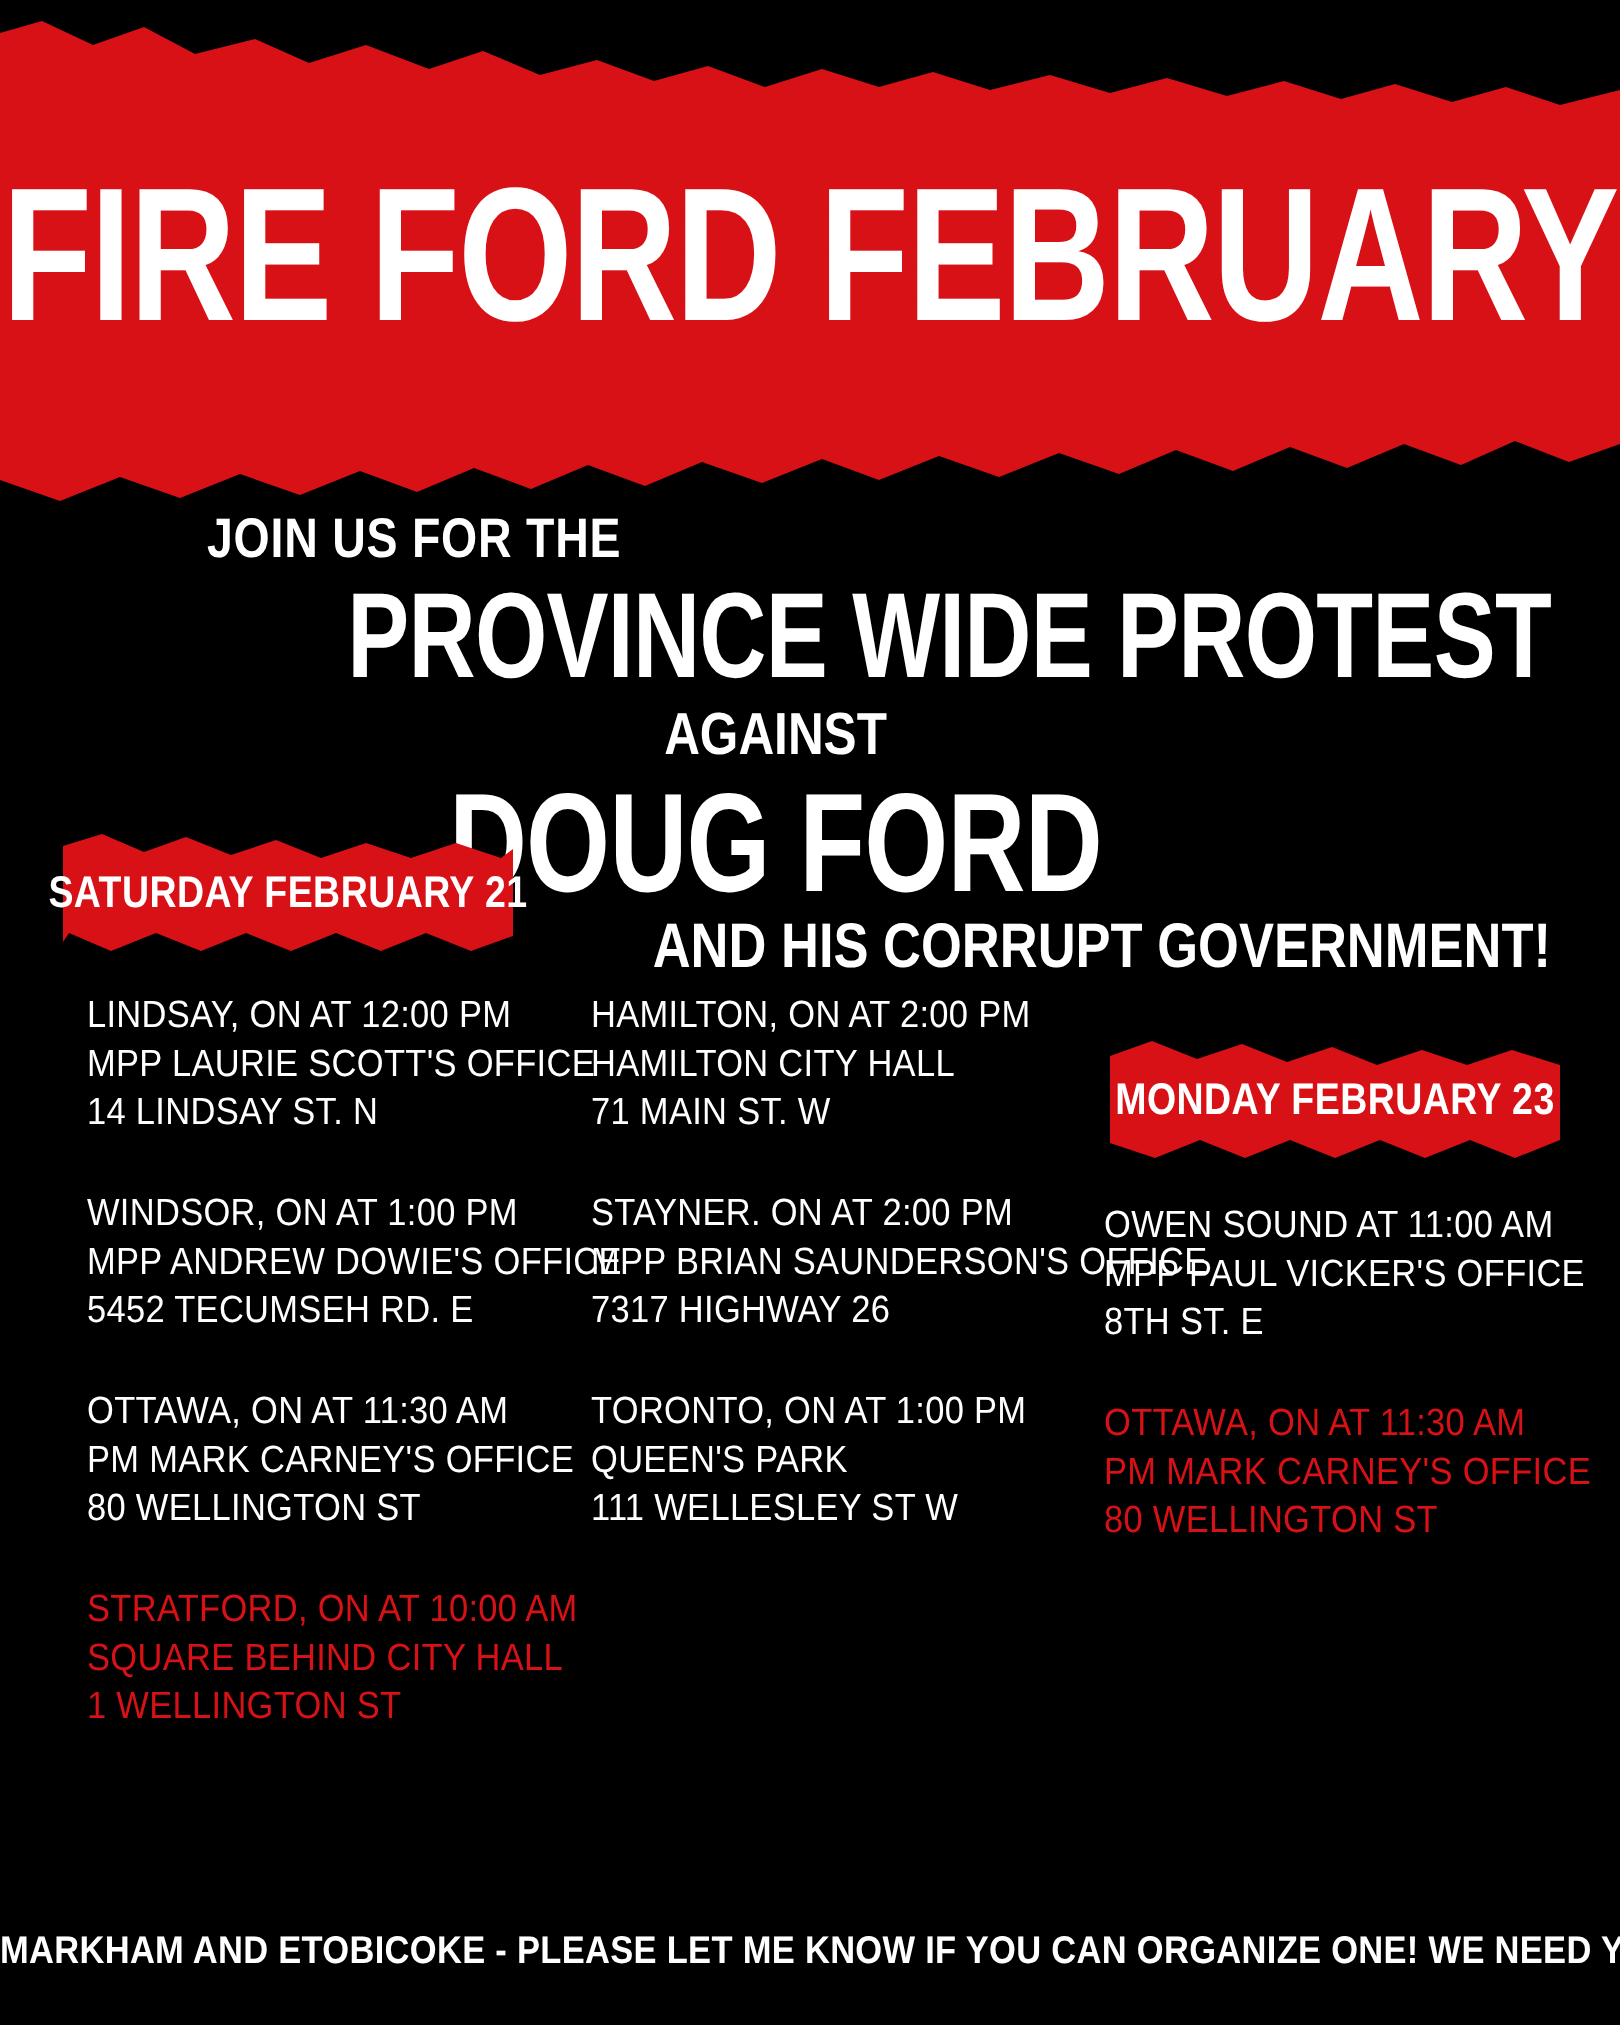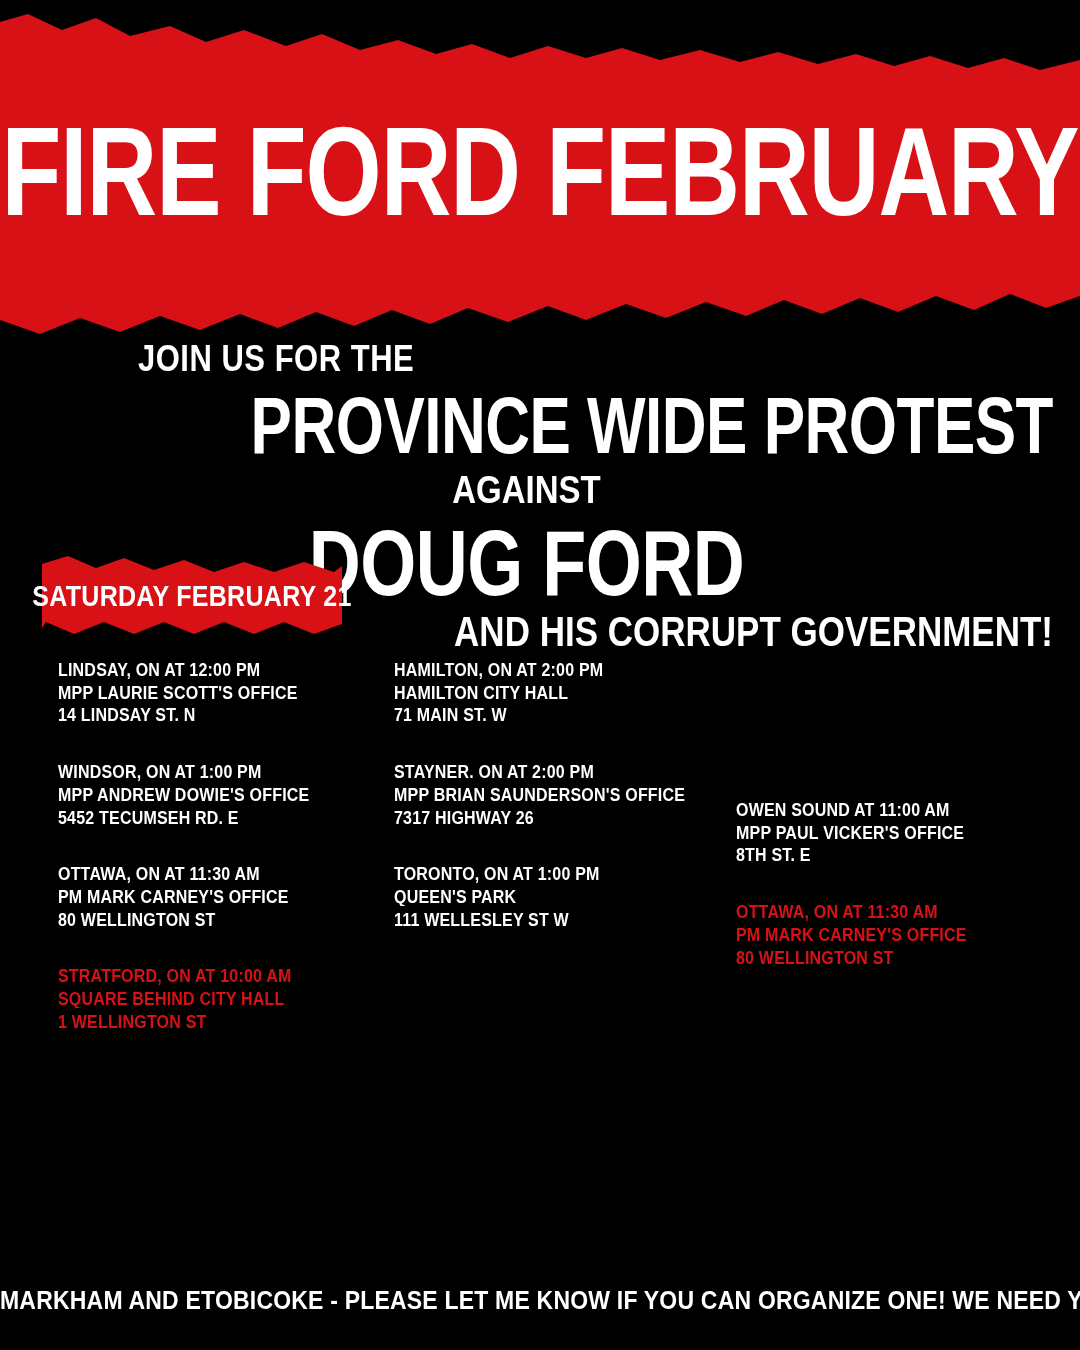--- a/index.html
+++ b/index.html
@@ -38,21 +38,21 @@
     transform: scaleY(1.32) scaleX(1.02);
     transform-origin: center top;
     white-space: nowrap;
   }
 
   
   .headline {
     position: absolute;
     left: 0; top: 340px;
     width: 1080px;
-    padding-right: 27px;
+    padding-right: 46px;
     color: #ffffff;
   }
   .hl-line { white-space: nowrap; line-height: 1; font-weight: 700; }
   .hl-join {
     text-align: left;
     padding-left: 138px;
     font-size: 31px;
     letter-spacing: 0.5px;
     transform: scaleY(1.2);
     transform-origin: left top;
@@ -105,23 +105,23 @@
     letter-spacing: 0.3px;
     transform: scaleY(1.18);
     white-space: nowrap;
   }
   #tag-sat { left: 42px; top: 552px; width: 300px; height: 86px; }
   #tag-mon { left: 740px; top: 690px; width: 300px; height: 86px; }
 
   
   .col {
     position: absolute;
-    font-weight: 700;
-    color: #ffffff;
-    font-size: 16px;
+    font-weight: 400;
+    color: #ffffff;
+    font-size: 23px;
     line-height: 1.42;
     letter-spacing: 0.2px;
   }
   .col .event { margin-bottom: 34px; }
   .col .event div { white-space: nowrap; transform: scaleY(1.1); transform-origin: left top; }
   .red { color: #d81116 !important; }
 
   #col-1 { left: 58px; top: 658px; width: 310px; }
   #col-2 { left: 378px; top: 658px; width: 350px; margin-left: 16px; }
   #col-3 { left: 736px; top: 798px; width: 300px; }
@@ -168,20 +168,27 @@
   </div>
 
   <div class="tag" id="tag-sat">
     <svg viewBox="0 0 300 86" preserveAspectRatio="none" width="300" height="86">
       <path fill="#d81116" d="M0,12 L26,4 L54,16 L82,6 L112,18 L142,8 L172,20 L202,10 L232,20 L262,10 L292,20 L300,14
         L300,72 L272,82 L242,70 L212,82 L182,70 L152,82 L122,70 L92,82 L62,70 L32,82 L4,70 L0,76 Z"></path>
     </svg>
     <div class="tag-label">SATURDAY FEBRUARY 21</div>
   </div>
 
+  <div class="tag" id="tag-mon">
+    <svg viewBox="0 0 300 86" preserveAspectRatio="none" width="300" height="86">
+      <path fill="#d81116" d="M0,14 L28,4 L58,16 L88,6 L118,18 L148,8 L178,20 L208,10 L238,20 L268,10 L300,20
+        L300,70 L270,82 L240,70 L210,82 L180,70 L150,82 L120,70 L90,82 L60,70 L30,82 L0,72 Z"></path>
+    </svg>
+    <div class="tag-label">MONDAY FEBRUARY 23</div>
+  </div>
 
   <div class="col" id="col-1">
     <div class="event">
       <div>LINDSAY, ON AT 12:00 PM</div>
       <div>MPP LAURIE SCOTT'S OFFICE</div>
       <div>14 LINDSAY ST. N</div>
     </div>
     <div class="event">
       <div>WINDSOR, ON AT 1:00 PM</div>
       <div>MPP ANDREW DOWIE'S OFFICE</div>

